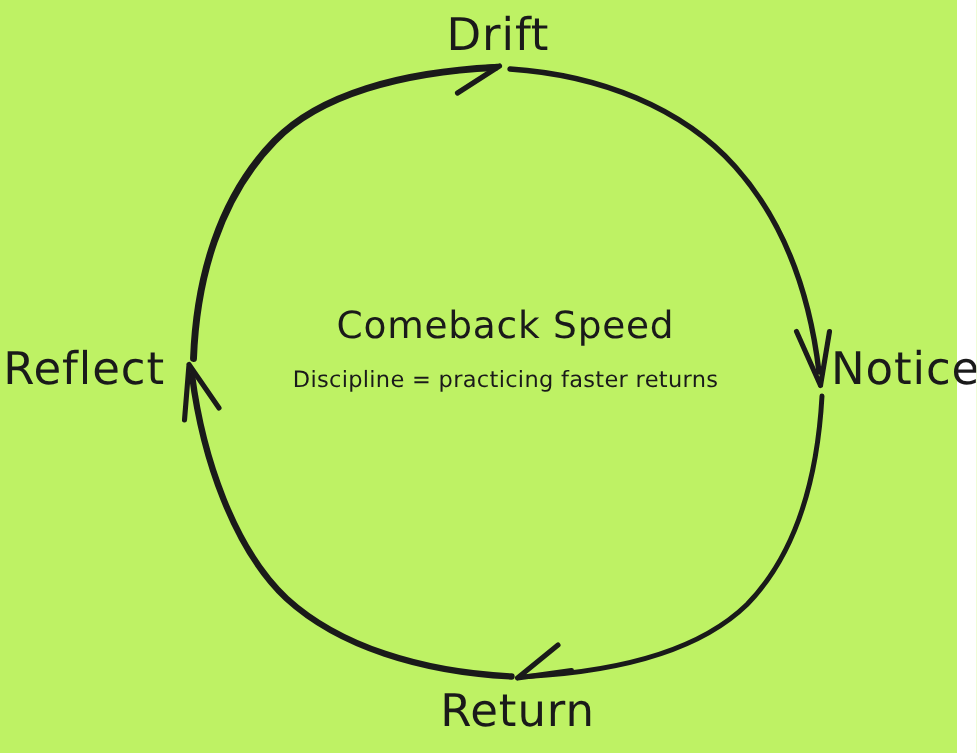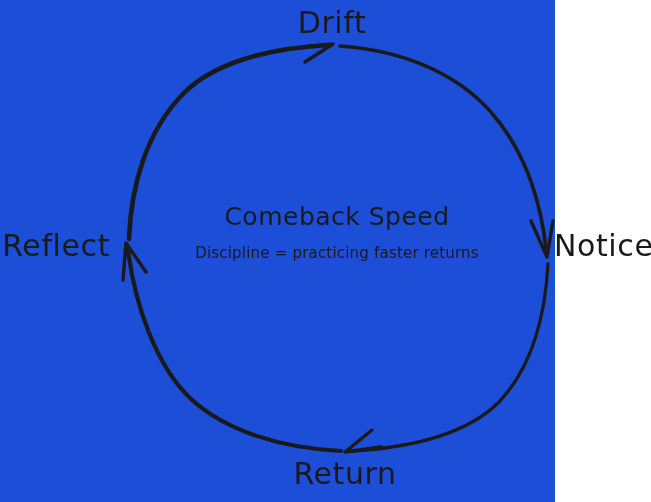--- a/index.html
+++ b/index.html
@@ -8,23 +8,23 @@
     background: #ffffff;
   }
   body {
     width: 651px;
     height: 502px;
     overflow: hidden;
     font-family: "DejaVu Sans", sans-serif;
   }
   #canvas-wrap {
     position: relative;
-    width: 555px;
+    width: 638px;
     height: 502px;
-    background: #1d4ed8;
+    background: #bef264;
   }
   svg#cycle-svg {
     position: absolute;
     left: 0;
     top: 0;
     width: 651px;
     height: 502px;
     display: block;
   }
   .node-label {

